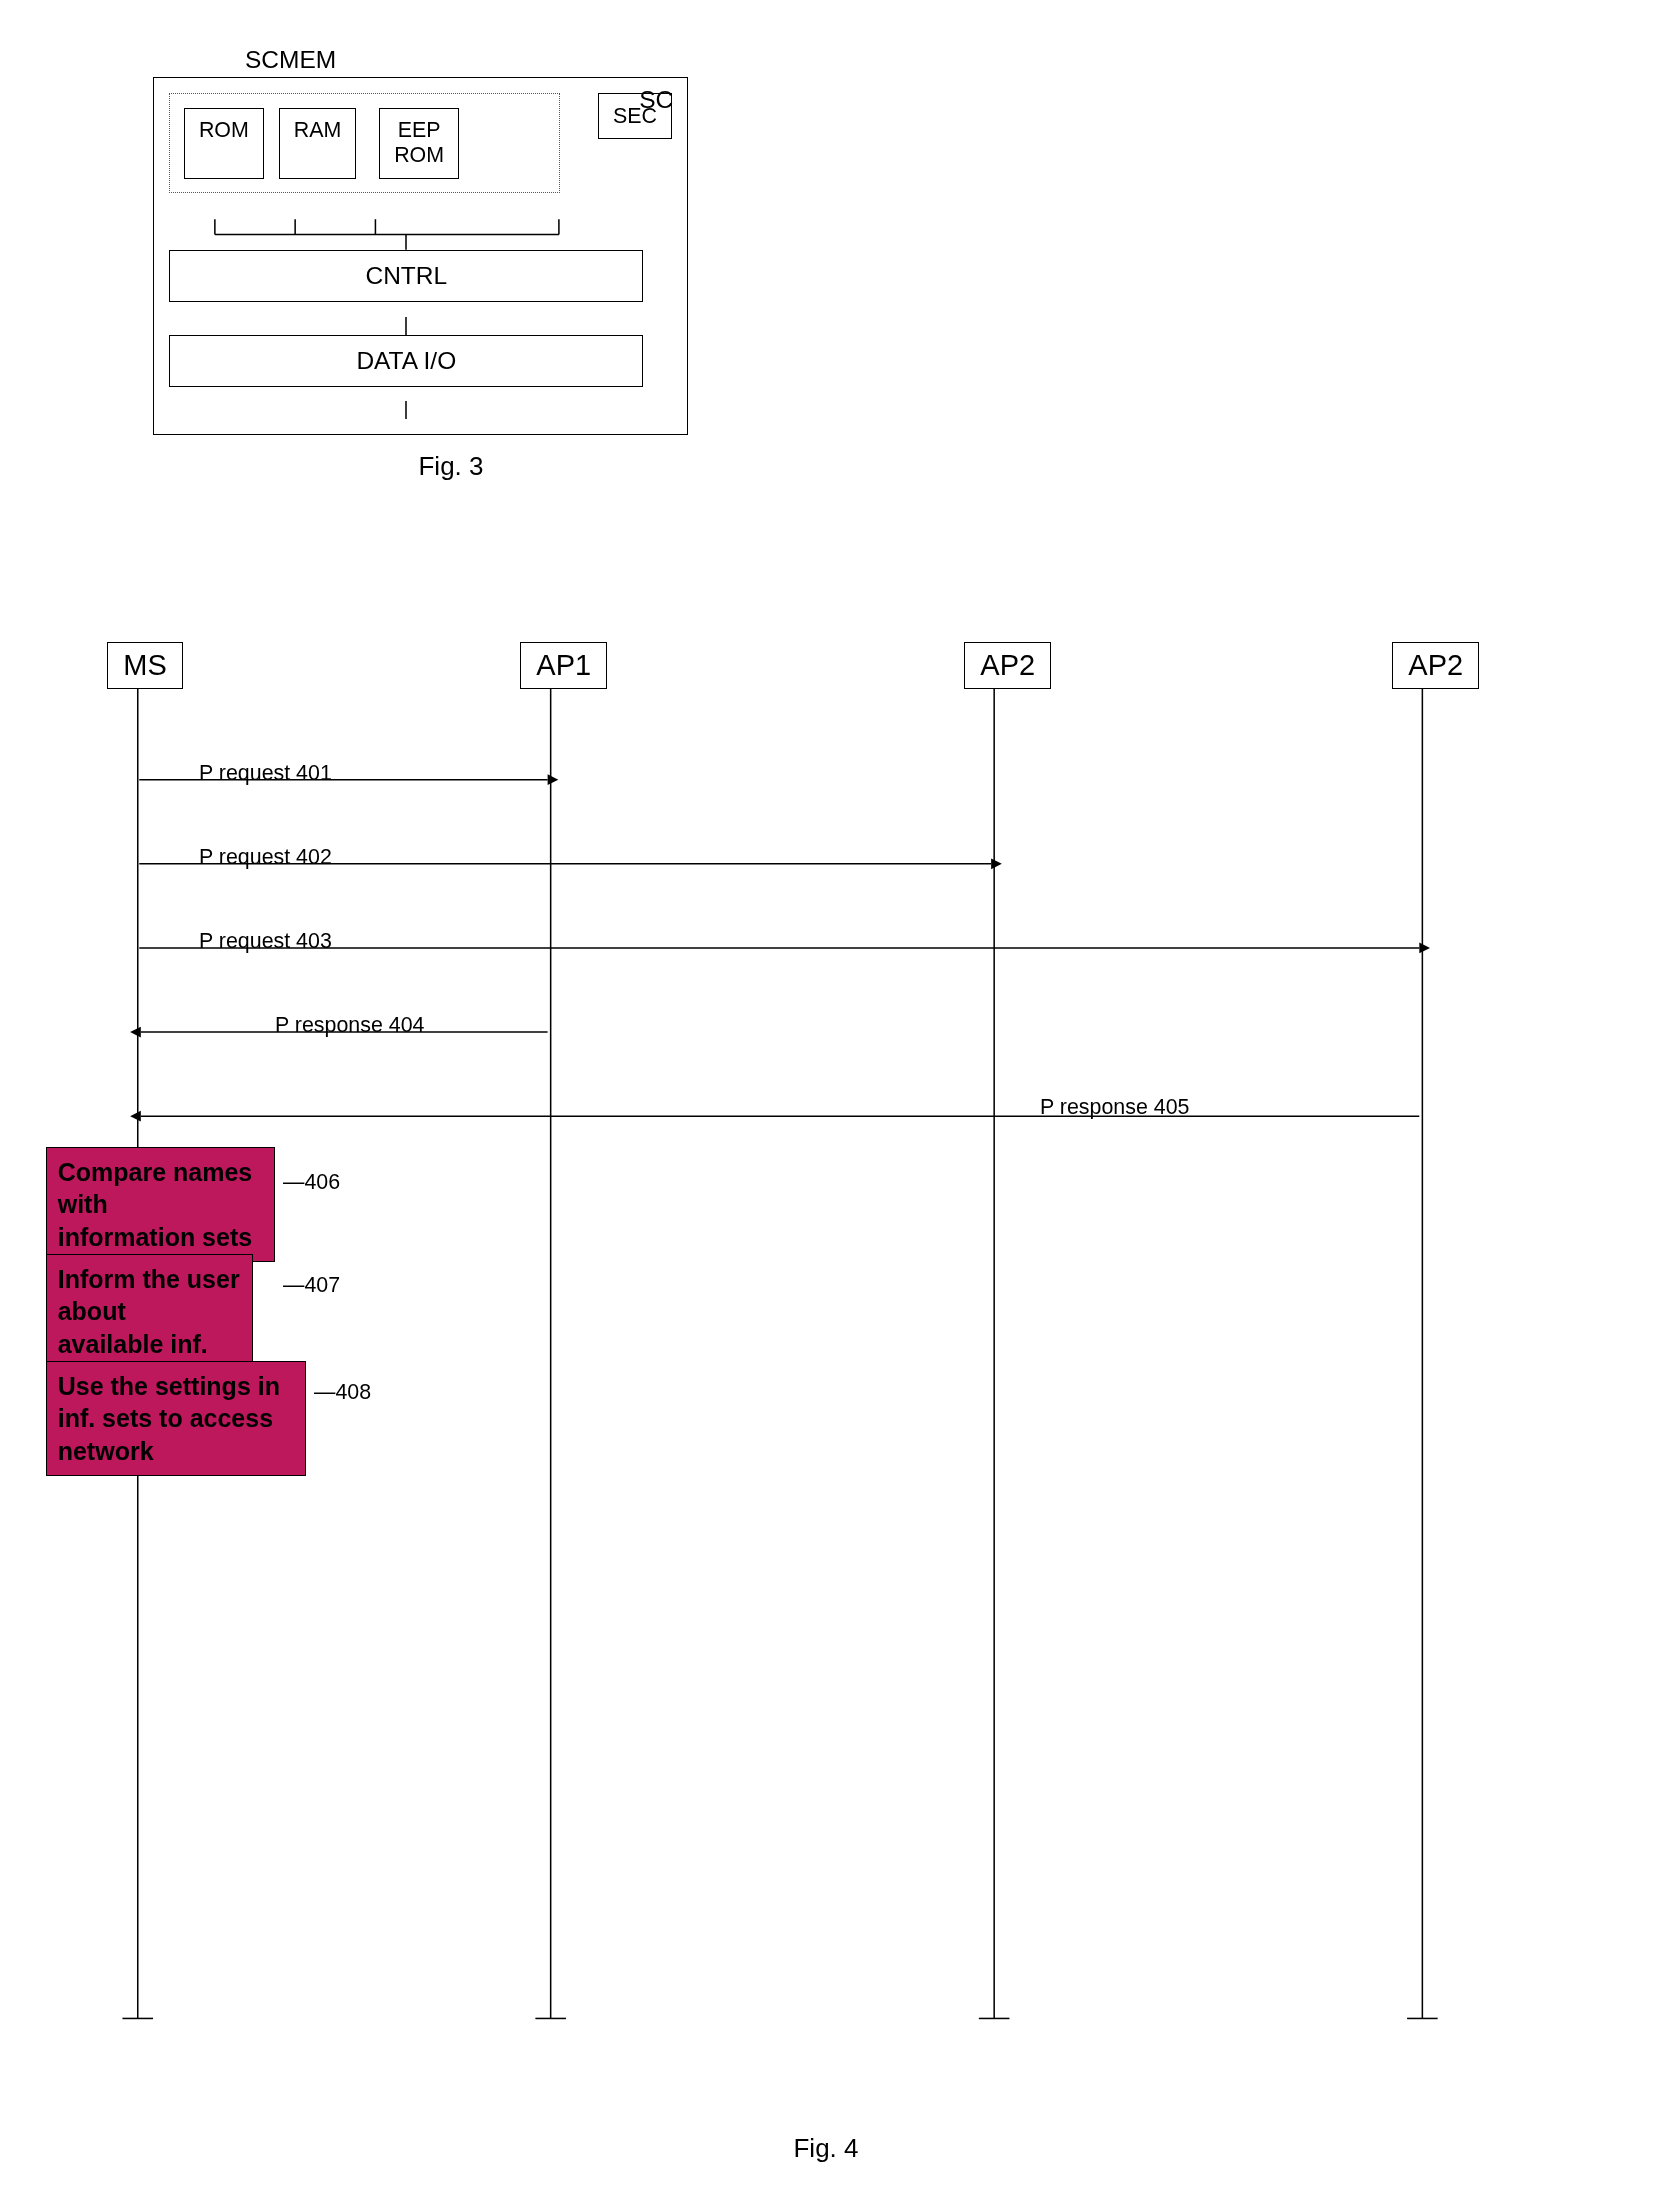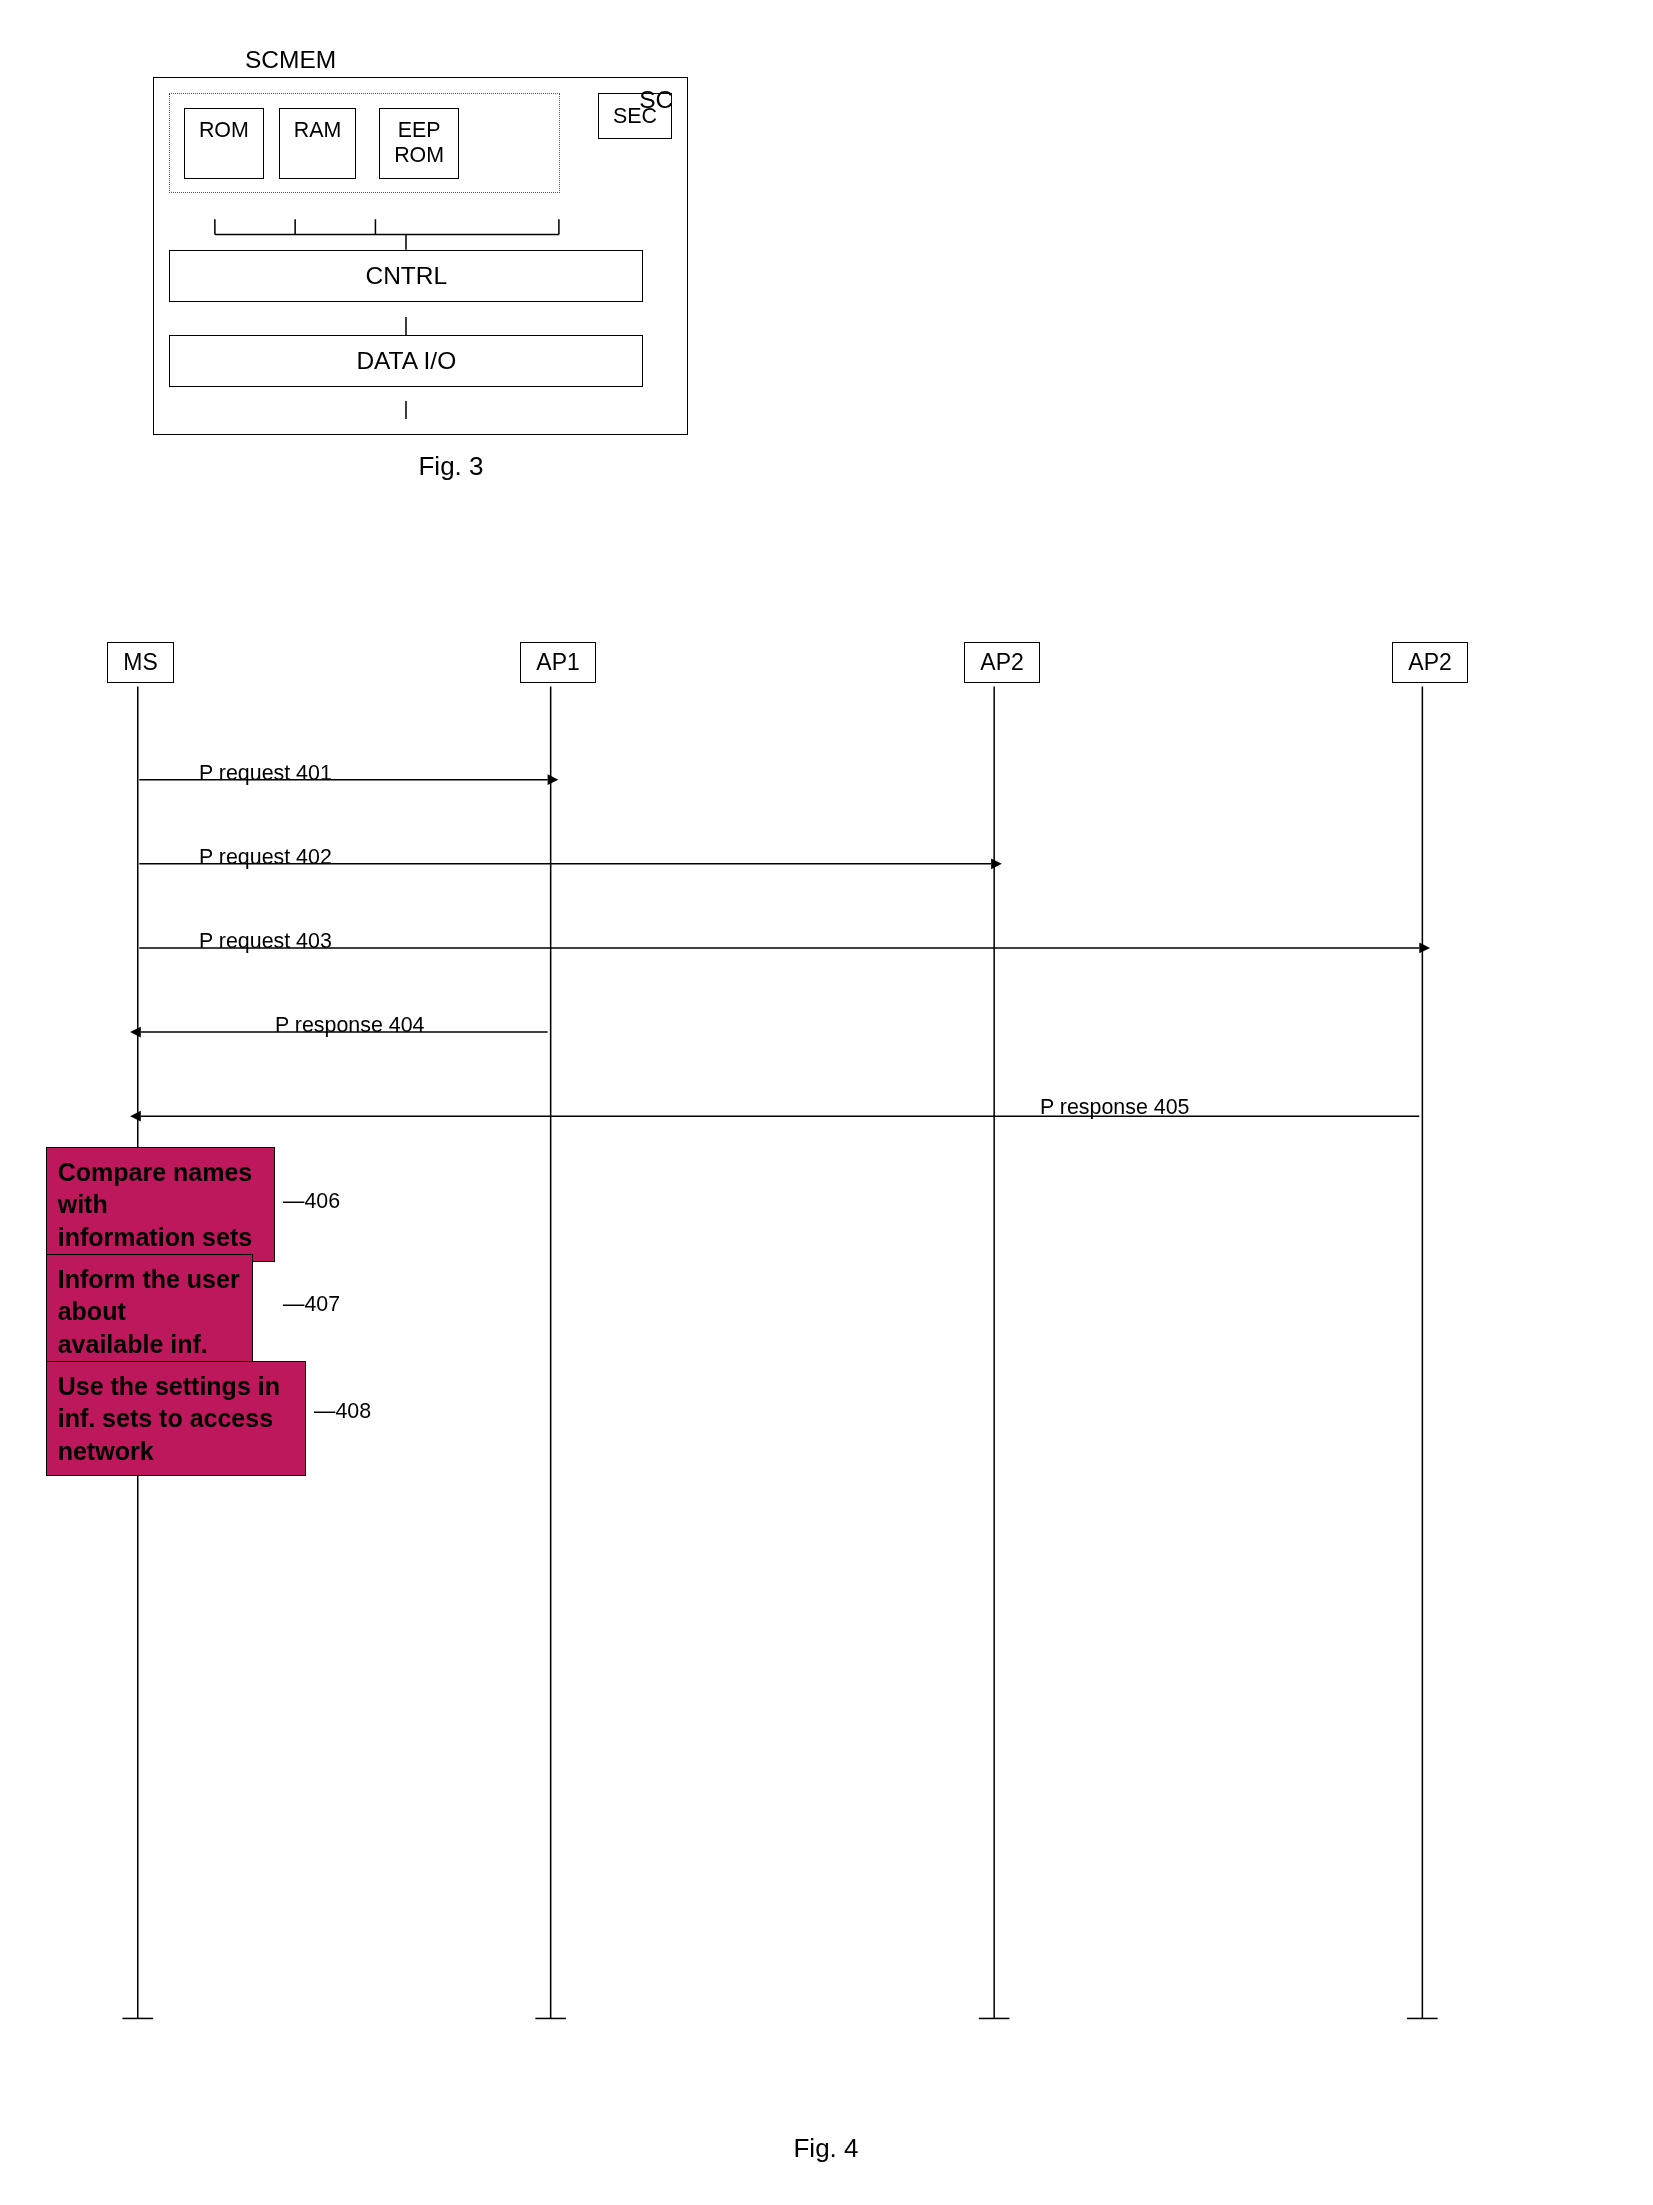--- a/index.html
+++ b/index.html
@@ -113,21 +113,21 @@
       position: relative;
       width: 1514px;
       height: 1468px;
     }
 
     
     .entity-box {
       position: absolute;
       border: 1.5px solid #000;
       padding: 6.1px 15.3px;
-      font-size: 23px;
+      font-size: 29px;
       top: 0;
       background: #fff;
       z-index: 10;
     }
 
     .arrow-label {
       position: absolute;
       font-size: 21.4px;
       white-space: nowrap;
     }
@@ -139,21 +139,20 @@
       padding: 7.6px 10.7px;
       font-size: 25px;
       background: #be185d;
       line-height: 1.3;
       font-weight: bold;
     }
 
     .action-label {
       position: absolute;
       font-size: 21.4px;
-      margin-top: 19px;
     }
   </style>
 </head>
 <body>
 
 <div class="fig3-container">
   <div class="scmem-label">SCMEM</div>
 
   <div class="sc-outer">
     <div class="sc-label">SC</div>

